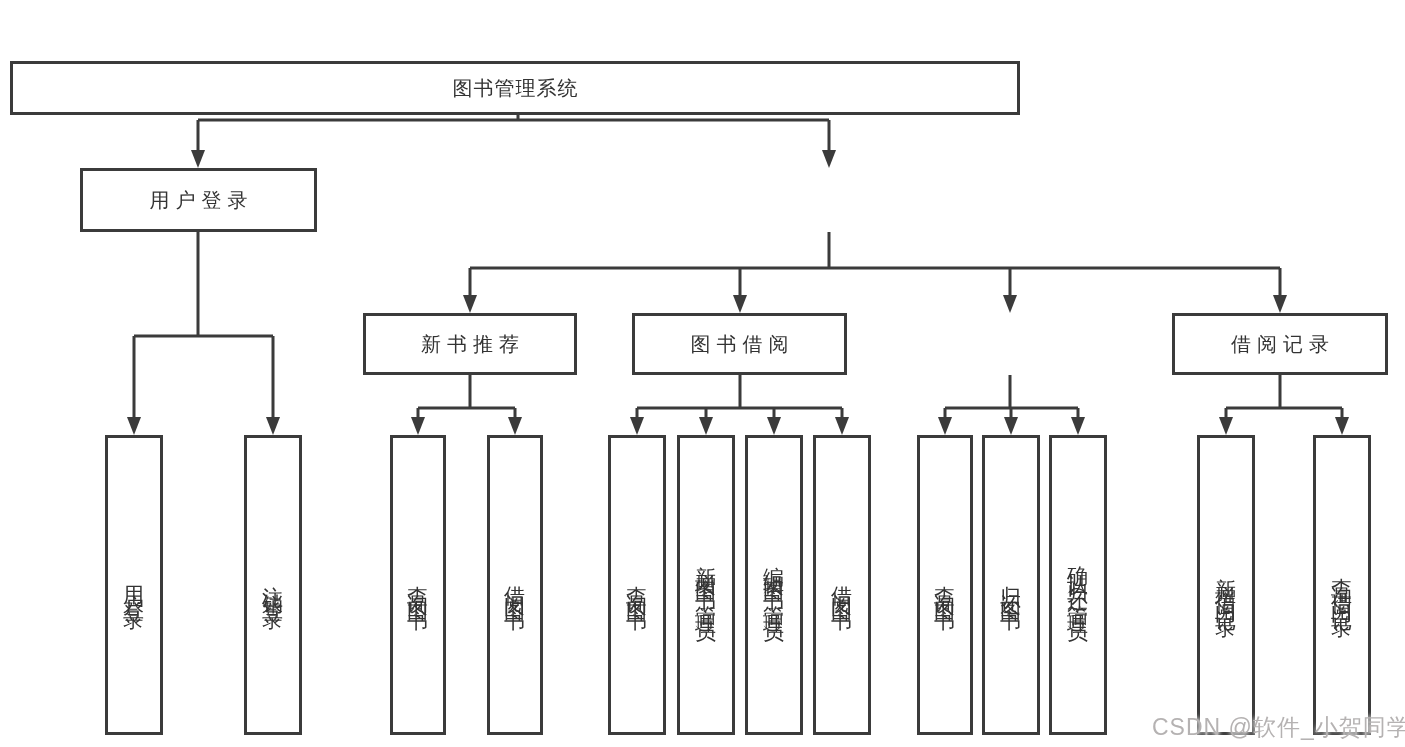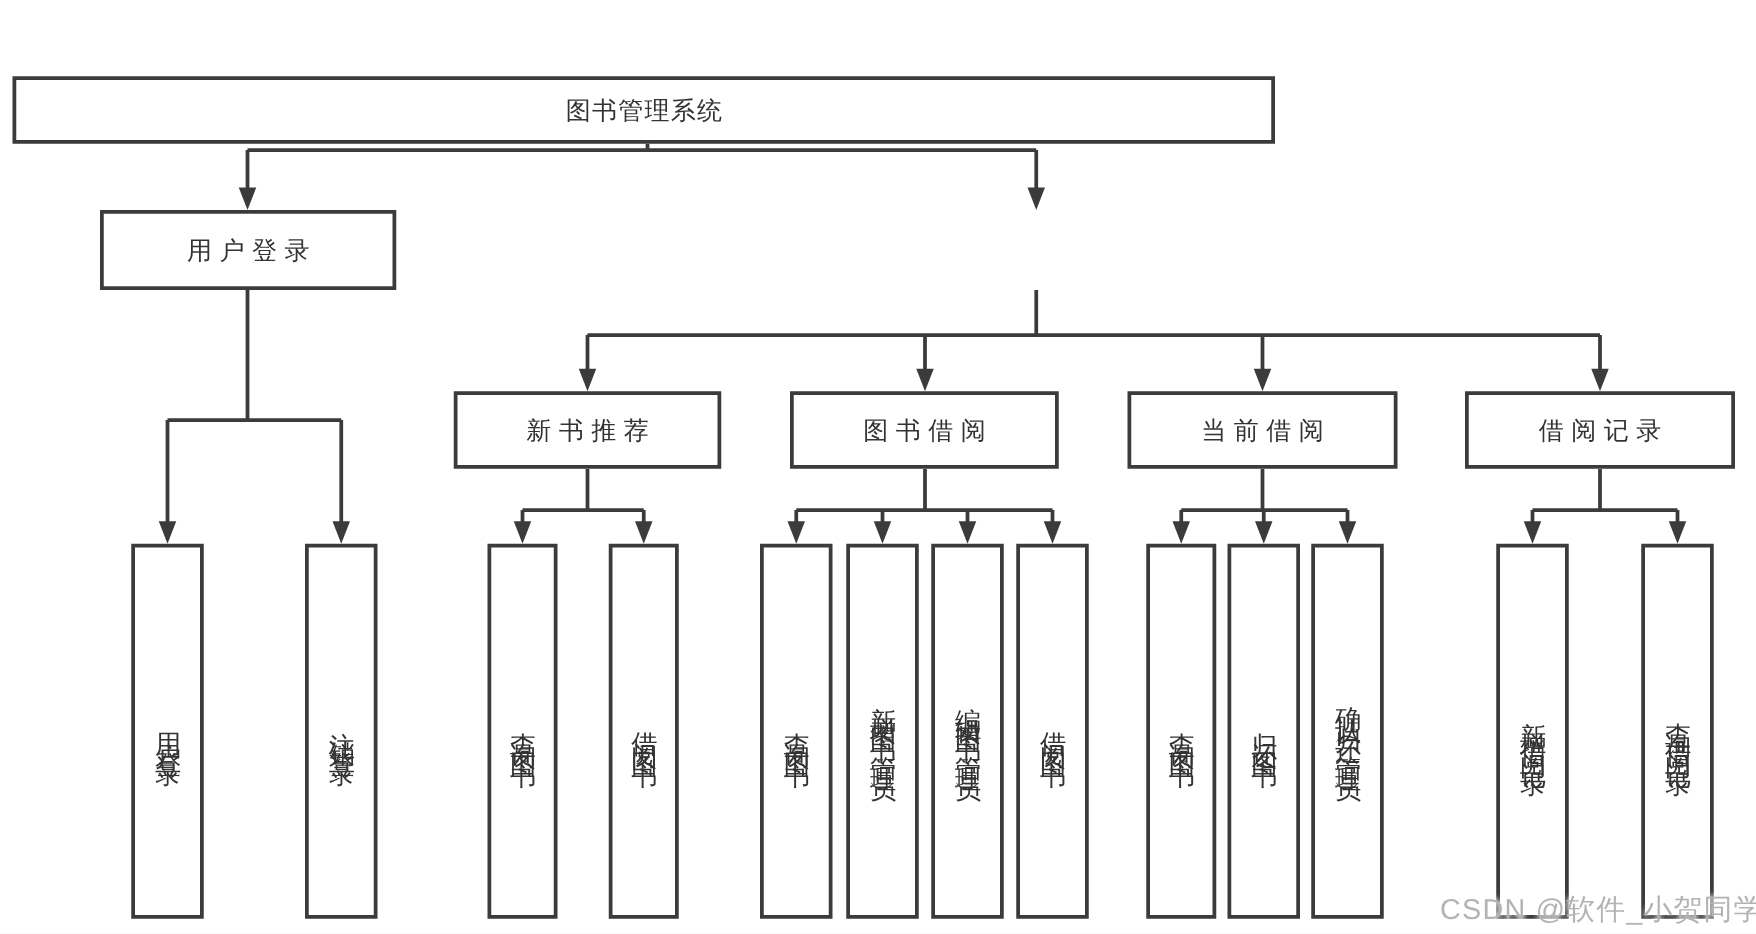--- a/index.html
+++ b/index.html
@@ -103,23 +103,20 @@
   <div class="node" style="left:80px;top:168px;width:237px;height:64px;">
     <span>用户登录</span>
   </div>
 
   <div class="node" style="left:363px;top:313px;width:214px;height:62px;">
     <span>新书推荐</span>
   </div>
   <div class="node" style="left:632px;top:313px;width:215px;height:62px;">
     <span>图书借阅</span>
   </div>
-  <div class="node" style="left:902px;top:313px;width:216px;height:62px;">
-    <span>当前借阅</span>
-  </div>
   <div class="node" style="left:1172px;top:313px;width:216px;height:62px;">
     <span>借阅记录</span>
   </div>
 
   <div class="leaf" style="left:105px;width:58px;">
     <span class="vtext">用户登录</span>
   </div>
   <div class="leaf" style="left:244px;width:58px;">
     <span class="vtext">注销登录</span>
   </div>

